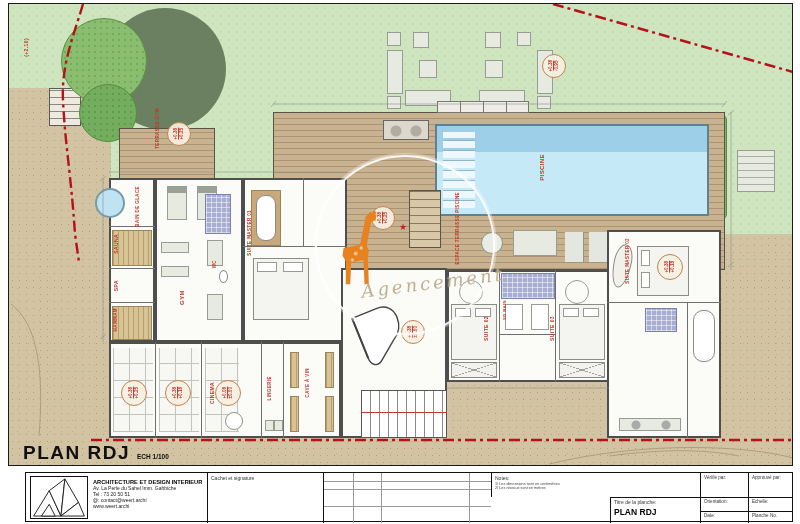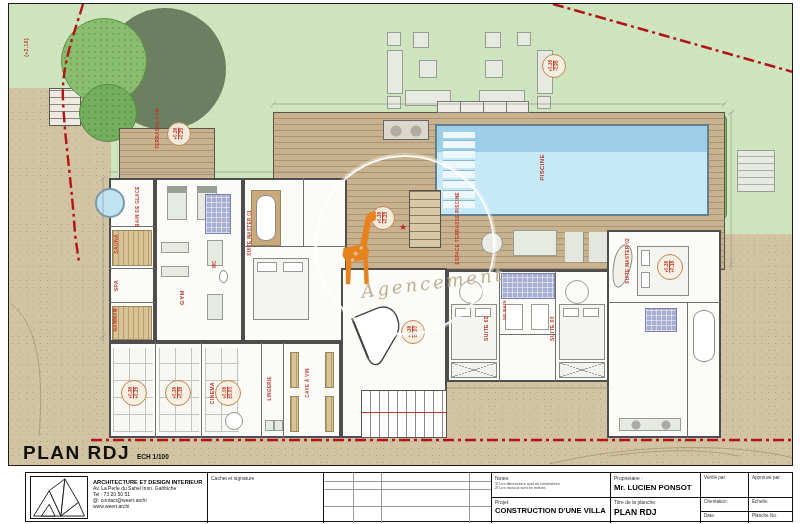--- a/index.html
+++ b/index.html
@@ -307,29 +307,21 @@
       <div class="tb-label" style="margin:2px 0 0 3px">Cachet et signature</div>
     </div>
 
     <div class="a tb-cell" style="left:297px;top:0;width:168px;height:50px;background-image:repeating-linear-gradient(0deg,transparent 0 7.8px,#9a9a9a 7.8px 8.4px),linear-gradient(90deg,transparent 29px,#9a9a9a 29px 29.6px,transparent 29.6px 57px,#9a9a9a 57px 57.6px,transparent 57.6px 145px,#9a9a9a 145px 145.6px,transparent 145.6px)"></div>
 
     <div class="a tb-cell" style="left:465px;top:0;width:119px;height:24px">
       <div class="tb-label" style="margin:2px 0 1px 3px">Notes:</div>
       <div style="font-size:3.8px;color:#444;margin-left:3px">1/ Les dimensions sont en centimètres</div>
       <div style="font-size:3.8px;color:#444;margin-left:3px">2/ Les niveaux sont en mètres</div>
     </div>
-    <div class="a tb-cell" style="left:465px;top:24px;width:119px;height:26px;border-top:.8px solid #111">
-      <div class="tb-label" style="margin:1px 0 1px 3px">Projet:</div>
-      <div style="font-size:7.6px;font-weight:700;color:#000;margin-left:3px;white-space:nowrap">CONSTRUCTION D'UNE VILLA</div>
-    </div>
-
-    <div class="a tb-cell" style="left:584px;top:0;width:90px;height:24px">
-      <div class="tb-label" style="margin:2px 0 2px 3px">Propriétaire :</div>
-      <div style="font-size:7.8px;font-weight:700;color:#000;margin-left:3px;white-space:nowrap">Mr. LUCIEN PONSOT</div>
-    </div>
+
     <div class="a tb-cell" style="left:584px;top:24px;width:90px;height:26px;border-top:.8px solid #111">
       <div class="tb-label" style="margin:1px 0 2px 3px">Titre de la planche:</div>
       <div style="font-size:8.5px;font-weight:700;color:#000;margin-left:3px">PLAN RDJ</div>
     </div>
 
     <div class="a tb-cell" style="left:674px;top:0;width:48px;height:24px">
       <div class="tb-label" style="margin:2px 0 0 3px;font-size:4.6px">Vérifié par:</div>
     </div>
     <div class="a tb-cell" style="left:674px;top:24px;width:48px;height:14px;border-top:.8px solid #111">
       <div class="tb-label" style="margin:1px 0 0 3px;font-size:4.6px">Orientation:</div>

